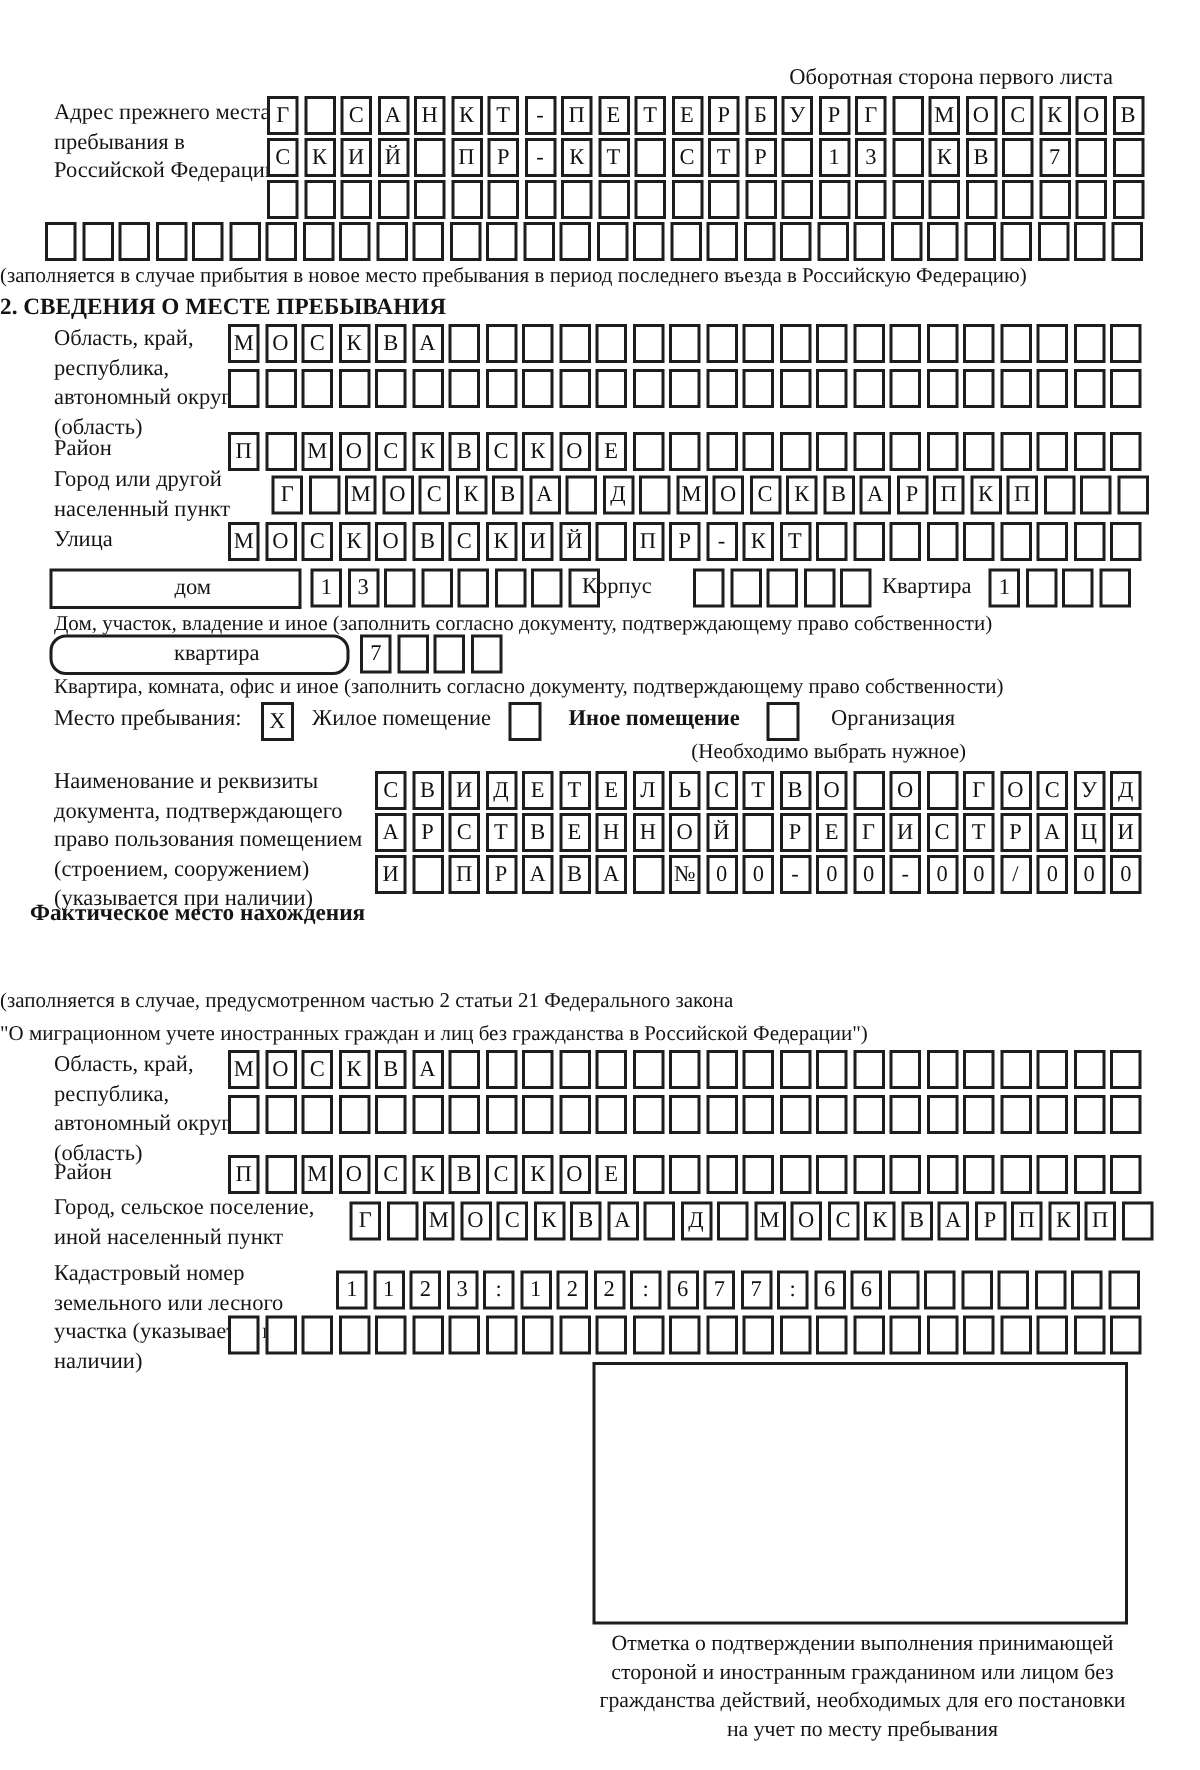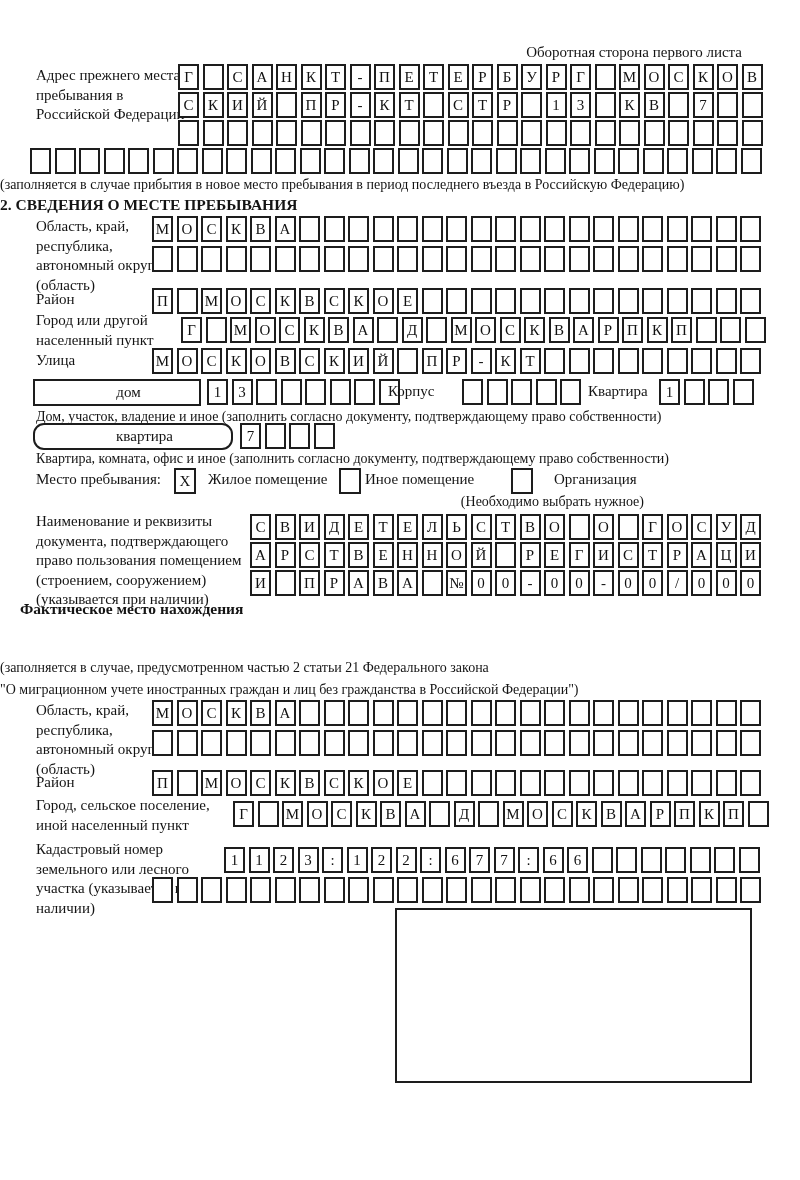--- a/index.html
+++ b/index.html
@@ -326,21 +326,21 @@
       <span class="cb"></span>
       <span class="cb"></span>
       <span class="cb"></span>
     </div>
   <div class="note" style="left:36px; top:450px;">Квартира, комната, офис и иное (заполнить согласно документу, подтверждающему право собственности)</div>
 
   <div class="inline-lbl" style="left:36px; top:471px;">Место пребывания:</div>
   <span class="cb cbx" style="left:174px; top:468px;">X</span>
   <div class="inline-lbl" style="left:208px; top:471px;">Жилое помещение</div>
   <span class="cb cbx" style="left:339px; top:468px;"></span>
-  <div class="inline-lbl" style="left:365px; top:471px;">Иное помещение</div>
+  <div class="inline-lbl" style="left:379px; top:471px;font-weight:bold;">Иное помещение</div>
   <span class="cb cbx" style="left:511px; top:468px;"></span>
   <div class="inline-lbl" style="left:554px; top:471px;">Организация</div>
   <div class="note" style="left:36px; top:493px; width:608px; text-align:right;">(Необходимо выбрать нужное)</div>
 
   <div class="lbl" style="left:36px; top:512px; width:212px;">Наименование и реквизиты документа, подтверждающего право пользования помещением (строением, сооружением) (указывается при наличии)</div>
   <div class="boxrow" style="left:250px; top:514px;">
       <span class="cb">С</span>
       <span class="cb">В</span>
       <span class="cb">И</span>
       <span class="cb">Д</span>
@@ -571,14 +571,20 @@
       <span class="cb"></span>
       <span class="cb"></span>
       <span class="cb"></span>
       <span class="cb"></span>
       <span class="cb"></span>
       <span class="cb"></span>
       <span class="cb"></span>
     </div>
 
   <div class="stampbox" style="left:395px; top:908px; width:357px; height:175px;"></div>
+  <div class="caption" style="left:383px; top:1087px; width:384px;">
+    <div>Отметка о подтверждении выполнения принимающей</div>
+    <div>стороной и иностранным гражданином или лицом без</div>
+    <div>гражданства действий, необходимых для его постановки</div>
+    <div>на учет по месту пребывания</div>
+  </div>
 
 </div>
 
 </body></html>

